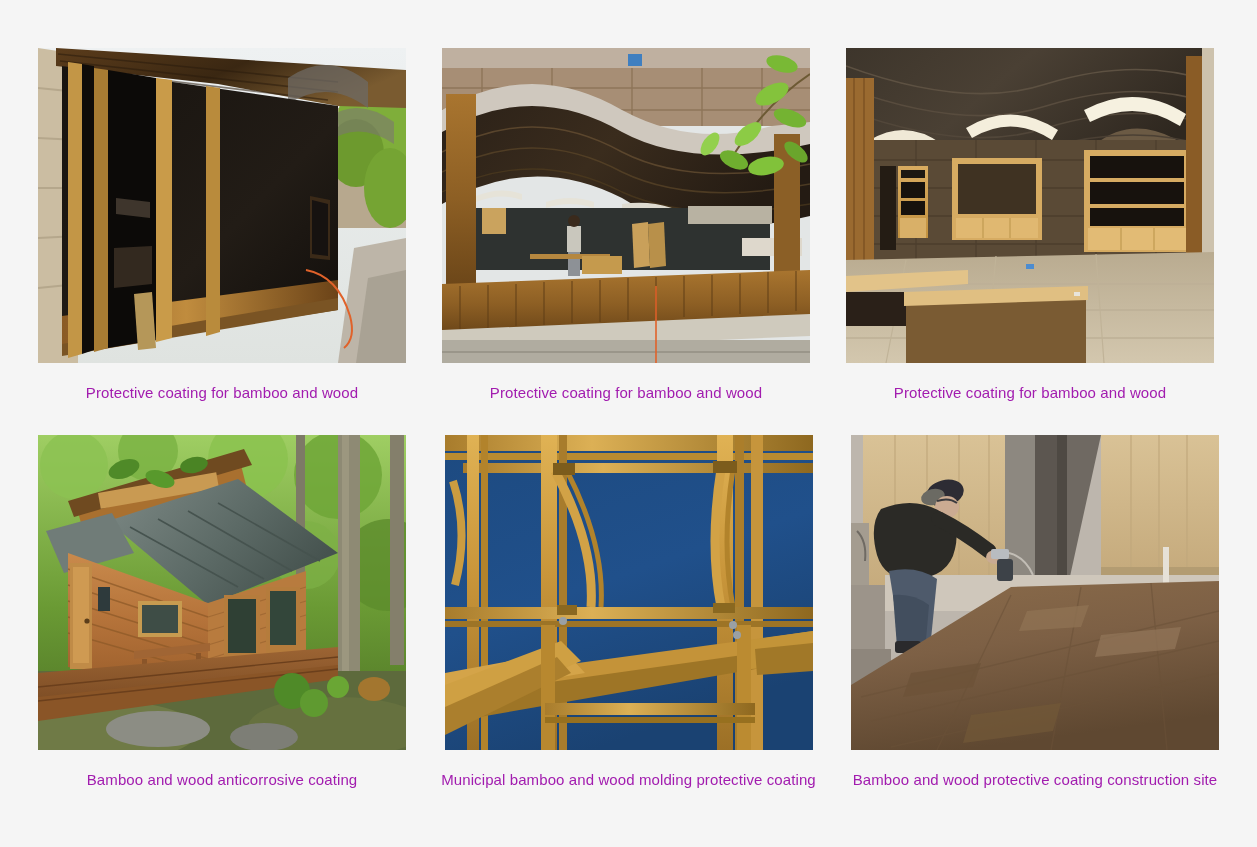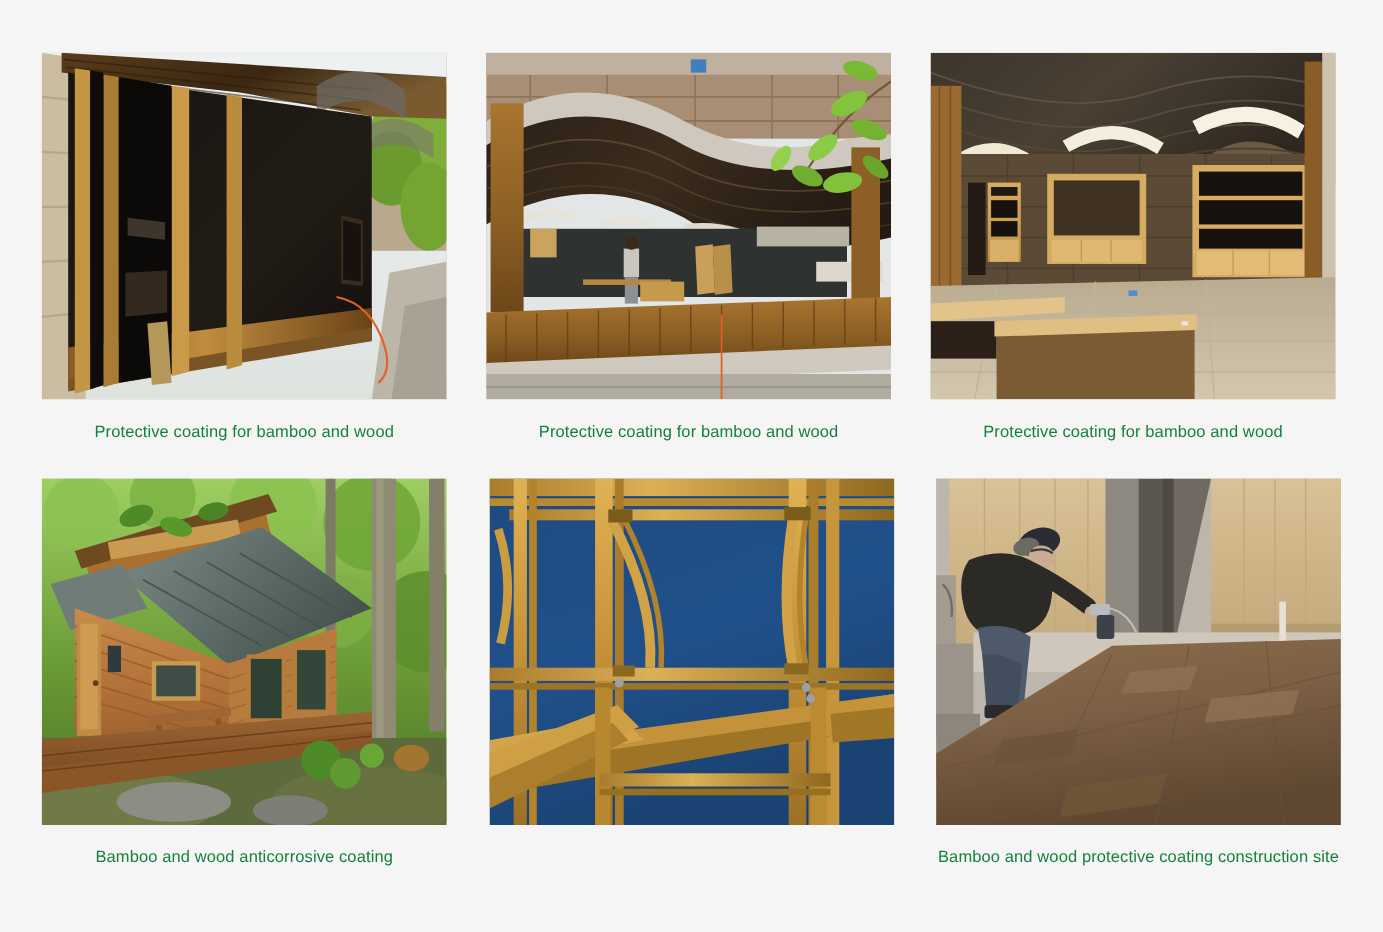--- a/index.html
+++ b/index.html
@@ -21,21 +21,21 @@
   .thumb {
     width: 368px; height: 315px;
     overflow: hidden; position: relative;
     background: #cfc6b4;
   }
   .thumb svg { display: block; width: 368px; height: 315px; }
   .caption {
     margin-top: 21px;
     font-size: 15px;
     line-height: 18px;
-    color: #15803d;
+    color: #a21caf;
     text-align: center;
     letter-spacing: .1px;
     white-space: nowrap;
   }
 </style>
 </head>
 <body>
 
 <div class="gallery">
 
@@ -418,20 +418,21 @@
 
           <rect x="108" y="28" width="22" height="12" fill="#7c5c1c"></rect>
           <rect x="268" y="26" width="24" height="12" fill="#7c5c1c"></rect>
           <circle cx="118" cy="186" r="4" fill="#9aa0a4"></circle>
           <circle cx="288" cy="190" r="4" fill="#9aa0a4"></circle>
           <circle cx="292" cy="200" r="4" fill="#9aa0a4"></circle>
           <rect x="112" y="170" width="20" height="10" fill="#8a6820"></rect>
           <rect x="268" y="168" width="22" height="10" fill="#8a6820"></rect>
         </svg>
       </div>
+      <div class="caption">Municipal bamboo and wood molding protective coating</div>
     </div>
 
     <div class="cell">
       <div class="thumb">
         <svg viewBox="0 0 368 315" preserveAspectRatio="none" aria-hidden="true">
           <defs>
             <linearGradient id="g6panel" x1="0" y1="0" x2="0" y2="1">
               <stop offset="0%" stop-color="#d9c296"></stop>
                 <stop offset="100%" stop-color="#c5aa7c"></stop>
             </linearGradient>

